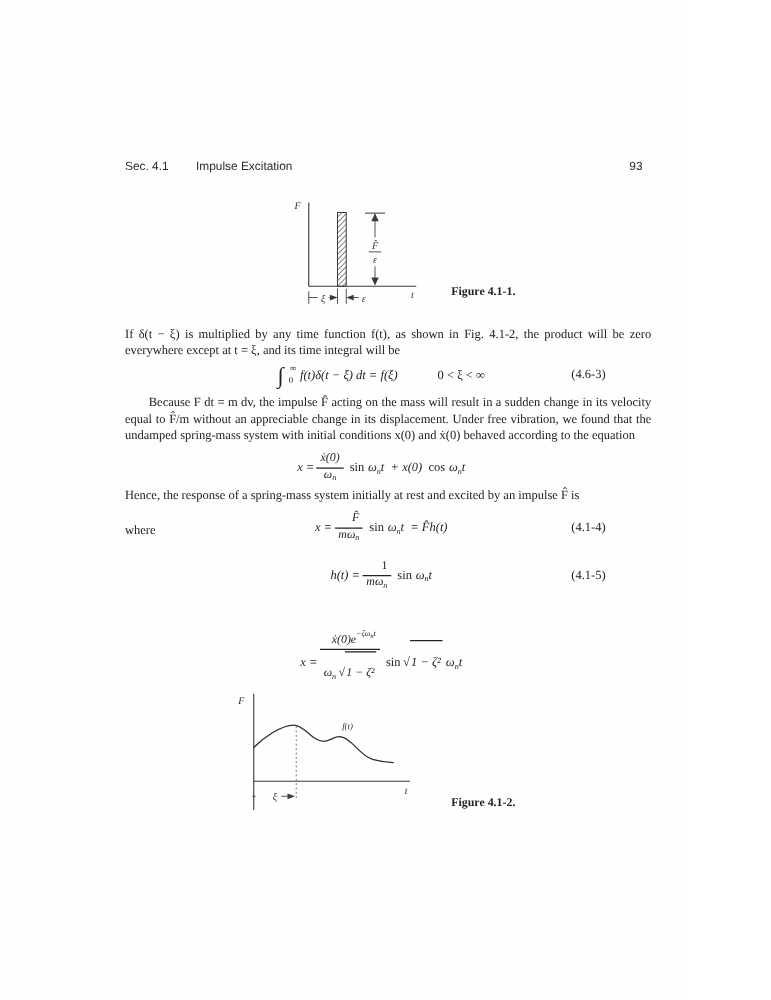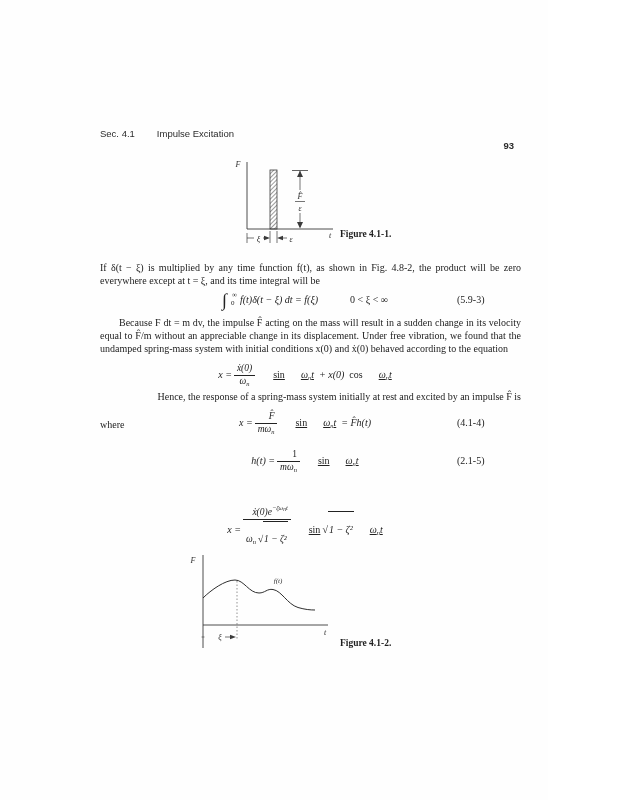--- a/index.html
+++ b/index.html
@@ -3,42 +3,42 @@
 <meta charset="utf-8">
 <style>
   html,body{margin:0;padding:0;background:#ffffff;}
   .page{position:relative;width:548px;height:800px;background:#fefefe;overflow:hidden;
         color:#262626;font-family:"Liberation Serif","DejaVu Serif",serif;}
 
   
   .pagehead{position:absolute;left:100px;top:128px;width:420px;
             font-family:"Liberation Sans","DejaVu Sans",sans-serif;font-size:9.5px;color:#2b2b2b;}
   .pagehead .htitle{margin-left:22px;}
-  .pagehead .pageno{position:absolute;right:6px;top:12px;font-weight:bold;text-align:center;}
+  .pagehead .pageno{position:absolute;right:6px;top:0;font-weight:normal;text-align:center;}
 
   
   .body{position:absolute;left:100px;width:421px;margin:0;font-size:10px;line-height:13px;
         text-align:justify;color:#222;}
   .indent{text-indent:19px;}
   .noj{text-align:left;}
 
   .p1{top:261px;}
   .p2{top:316px;}
-  .p3{top:390px;text-align:right;}
+  .p3{top:390px;}
   .pwhere{top:418px;}
   .p5{top:466px;}
   .p6{top:479px;}
 
   
   .eqrow{position:absolute;left:100px;width:410px;text-align:center;font-size:10px;color:#222;}
   .eqno{position:absolute;left:357px;top:50%;transform:translateY(-50%);font-style:normal;font-size:10px;}
   .mi{font-style:italic;}
   .mo{font-style:normal;}
   .sp{margin-left:5px;}
-  .spl{margin-left:16px;text-decoration:underline;}
+  .spl{margin-left:3px;}
 
   .frac{display:inline-block;vertical-align:middle;text-align:center;font-size:9.5px;margin:0 2px;}
   .frac .fnum{display:block;border-bottom:0.8px solid #222;padding:0 3px 1px 3px;line-height:1.05;text-align:right;}
   .frac .fden{display:block;padding:1px 3px 0 3px;line-height:1.05;}
 
   sub{font-size:6.5px;vertical-align:-2px;font-style:italic;}
   sup.exp{font-size:6.5px;vertical-align:5px;font-style:italic;}
   sup.exp sub{font-size:5.5px;vertical-align:-1px;}
 
   .intwrap{position:relative;display:inline-block;padding:0 11px 0 0;margin-right:2px;}
@@ -54,21 +54,21 @@
   .eq414{top:407px;height:32px;line-height:32px;}
   .eq415{top:446px;height:30px;line-height:30px;}
   .eqdamped{top:505px;height:38px;line-height:38px;}
   .cond{margin-left:32px;}
 
   
   .figsvg{position:absolute;}
   .fig1{left:230px;top:158px;}
   .fig2{left:178px;top:552px;}
   .figtext{font-family:"Liberation Serif","DejaVu Serif",serif;font-style:italic;fill:#2e2e2e;}
-  .caption{position:absolute;font-size:9.5px;font-weight:bold;color:#1f1f1f;}
+  .caption{position:absolute;font-size:9.5px;font-weight:bold;color:#1f1f1f;margin-left:21px;}
   .cap1{left:340px;top:229px;}
   .cap2{left:340px;top:638px;text-align:center;}
 </style>
 </head>
 <body>
 
 <div class="page">
 
   <header class="pagehead">
     <span class="sec">Sec. 4.1</span><span class="htitle">Impulse Excitation</span>
@@ -104,45 +104,45 @@
     <line x1="17" y1="80" x2="24" y2="80" stroke="#3a3a3a" stroke-width="0.7"></line>
     <text class="figtext" x="28.5" y="83.5" font-size="8" text-anchor="middle">ξ</text>
     <line x1="33" y1="80" x2="38" y2="80" stroke="#3a3a3a" stroke-width="0.7"></line>
     <polygon points="34,77.7 40,80 34,82.3" fill="#3a3a3a"></polygon>
     <polygon points="53,77.7 47,80 53,82.3" fill="#3a3a3a"></polygon>
     <line x1="53" y1="80" x2="57" y2="80" stroke="#3a3a3a" stroke-width="0.7"></line>
     <text class="figtext" x="61" y="83.5" font-size="8" text-anchor="middle">ε</text>
   </svg>
   <div class="caption cap1">Figure 4.1-1.</div>
 
-  <p class="body p1">If δ(t − ξ) is multiplied by any time function f(t), as shown in Fig. 4.8-2, the product will be zero everywhere except at t = ξ, and its time integral will be</p>
+  <p class="body p1">If δ(t − ξ) is multiplied by any time function f(t), as shown in Fig. 4.1-2, the product will be zero everywhere except at t = ξ, and its time integral will be</p>
 
   <div class="eqrow eq413">
     <span class="intwrap"><span class="big-int">∫</span><span class="int-top">∞</span><span class="int-bot">0</span></span><span class="mi">f(t)δ(t − ξ) dt = f(ξ)</span><span class="mo cond">0 &lt; ξ &lt; ∞</span>
-    <span class="eqno">(5.9-3)</span>
+    <span class="eqno">(4.6-3)</span>
   </div>
 
   <p class="body p2 indent">Because F dt = m dv, the impulse F̂ acting on the mass will result in a sudden change in its velocity equal to F̂/m without an appreciable change in its displacement. Under free vibration, we found that the undamped spring-mass system with initial conditions x(0) and ẋ(0) behaved according to the equation</p>
 
   <div class="eqrow eqfree">
     <span class="mi">x =</span><span class="frac"><span class="fnum mi">ẋ(0)</span><span class="fden"><span class="mi">ω</span><sub>n</sub></span></span><span class="mo spl">sin</span><span class="mi spl"><span>ω</span><sub>n</sub><span>t</span></span><span class="mi sp">+ x(0)</span><span class="mo sp">cos</span><span class="mi spl"><span>ω</span><sub>n</sub><span>t</span></span>
   </div>
 
   <p class="body p3 noj">Hence, the response of a spring-mass system initially at rest and excited by an impulse F̂ is</p>
 
   <div class="eqrow eq414">
     <span class="mi">x =</span><span class="frac"><span class="fnum mi">F̂</span><span class="fden"><span class="mi">mω</span><sub>n</sub></span></span><span class="mo spl">sin</span><span class="mi spl"><span>ω</span><sub>n</sub><span>t</span></span><span class="mi sp">= F̂h(t)</span>
     <span class="eqno">(4.1-4)</span>
   </div>
 
   <p class="body pwhere noj">where</p>
 
   <div class="eqrow eq415">
     <span class="mi">h(t) =</span><span class="frac"><span class="fnum mo">1</span><span class="fden"><span class="mi">mω</span><sub>n</sub></span></span><span class="mo spl">sin</span><span class="mi spl"><span>ω</span><sub>n</sub><span>t</span></span>
-    <span class="eqno">(2.1-5)</span>
+    <span class="eqno">(4.1-5)</span>
   </div>
 
 
 
   <div class="eqrow eqdamped">
     <span class="mi">x =</span><span class="frac"><span class="fnum"><span class="mi">ẋ(0)e</span><sup class="exp"><span>−ζω</span><sub>n</sub><span>t</span></sup></span><span class="fden"><span class="mi">ω</span><sub>n</sub><span class="sqrt">√</span><span class="rad">1 − ζ²</span></span></span><span class="mo spl">sin</span><span class="sqrt">√</span><span class="rad">1 − ζ²</span><span class="mi spl"><span>ω</span><sub>n</sub><span>t</span></span>
   </div>
 
   <svg class="figsvg fig2" width="160" height="100" viewBox="0 0 160 100" xmlns="http://www.w3.org/2000/svg">
     <text class="figtext" x="15" y="11" font-size="8" text-anchor="middle">F</text>

